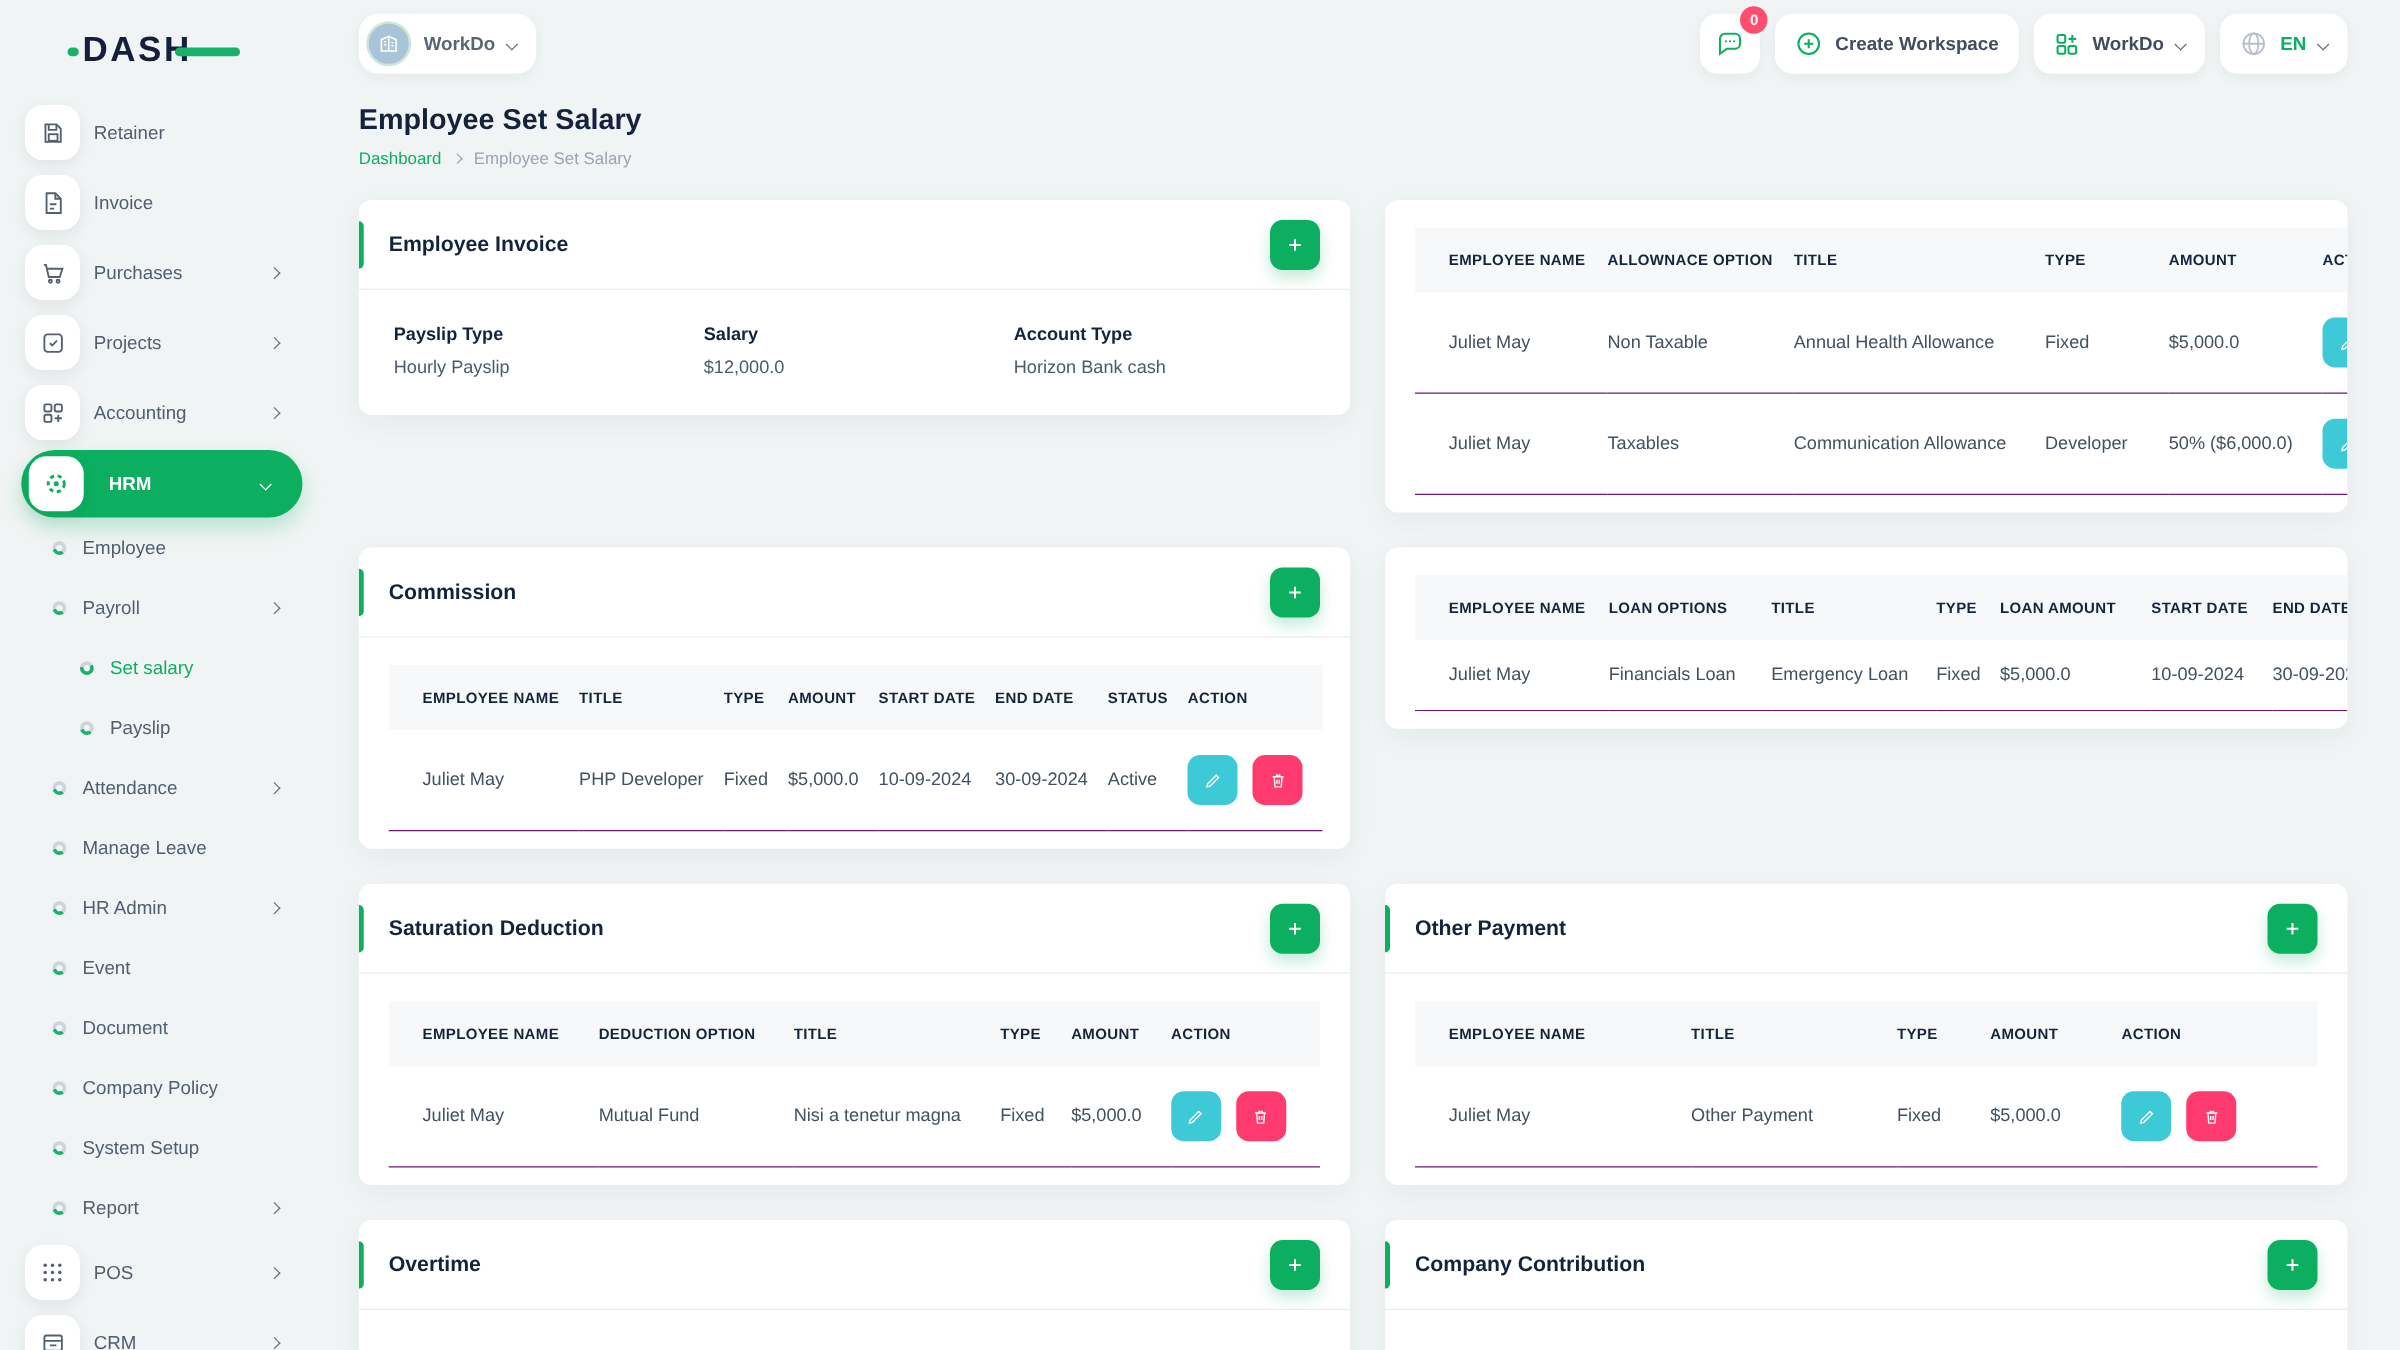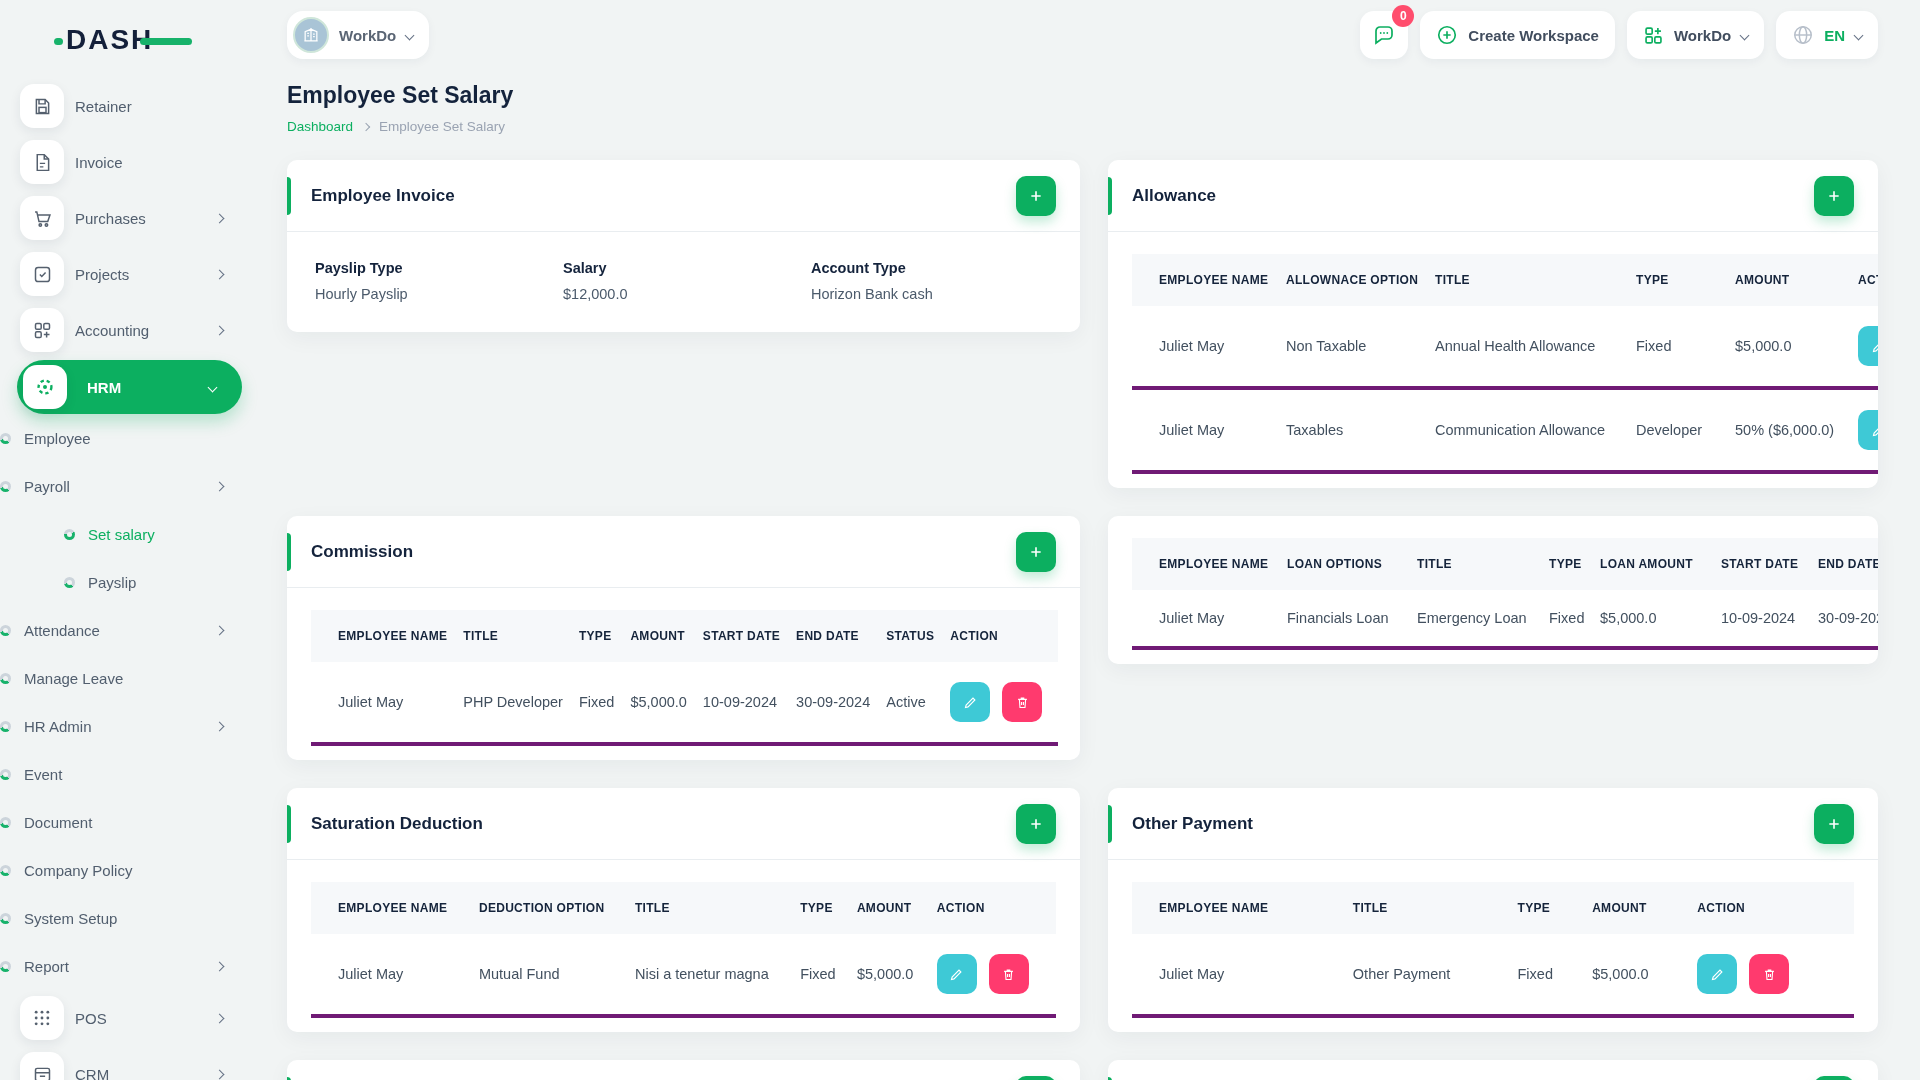--- a/index.html
+++ b/index.html
@@ -14,21 +14,21 @@
   .logo-bar { position:absolute; left:74px; top:14px; width:52px; height:7px; border-radius:4px; background:#17b26a; }
   .logo-dot { position:absolute; left:-12px; top:14px; width:9px; height:7px; border-radius:4px; background:#17b26a; }
   nav { margin-top:20px; }
   .nav-item { height:56px; display:flex; align-items:center; padding-left:20px; position:relative; cursor:pointer; }
   .icon-box { width:44px; height:44px; border-radius:14px; background:#fff; box-shadow:0 4px 12px rgba(25,42,70,.08); display:flex; align-items:center; justify-content:center; flex:none; }
   .nav-label { margin-left:11px; font-size:15px; color:#515e6e; }
   .nav-item .chev, .nav-sub .chev { position:absolute; right:32px; }
   .nav-item.active { background:#0caf60; border-radius:27px; margin:2px 13px 0 17px; height:54px; padding-left:6px; box-shadow:0 8px 16px rgba(12,175,96,.25); }
   .nav-item.active .nav-label { color:#fff; font-weight:700;margin-left:20px; }
   .nav-item.active .chev { border-color:#fff; right:26px; }
-  .nav-sub { height:48px; display:flex; align-items:center; position:relative; cursor:pointer; }
+  .nav-sub { height:48px; display:flex; align-items:center; padding-left:42px; position:relative; cursor:pointer; }
   .nav-sub.lvl2 { padding-left:64px; }
   .nav-sub .nav-label { margin-left:13px; }
   .nav-sub.current .nav-label { color:#0caf60; }
   .dot { width:11px; height:11px; border-radius:50%; background:conic-gradient(from 140deg,#18b26b 0 115deg,#ccd4db 115deg 360deg); position:relative; flex:none; }
   .dot::after { content:""; position:absolute; inset:3px; border-radius:50%; background:#f1f4f4; }
   .dot.green { background:conic-gradient(from 60deg,#18b26b 0 220deg,#ccd4db 220deg 360deg); }
   .chev { display:inline-block; width:7px; height:7px; border-right:1.8px solid #647084; border-bottom:1.8px solid #647084; transform:rotate(-45deg); }
   .chev.down { transform:rotate(45deg); }
 
   
@@ -60,21 +60,21 @@
 
   .fields { display:flex; padding:6px 4px 16px;align-items:center; }
   .field { width:248px; flex:none; }
   .field .lbl { font-size:14.5px; font-weight:700; color:#14233c; }
   .field .val { margin-top:10px; font-size:14.5px; color:#4b5a6b; }
 
   .table-clip { overflow:hidden; margin-right:-24px; width:746px; }
   table.tbl { border-collapse:collapse; font-size:14.5px; color:#42505f; width:100%; }
   table.tbl.fixed { table-layout:fixed; }
   .tbl thead th { background:#f6f8fa; text-align:left; font-size:12px; font-weight:700; color:#15243b; letter-spacing:.3px; padding:19px 16px 19px 0; white-space:nowrap; }
-  .tbl tbody td { padding:20px 16px 20px 0; border-bottom:4px solid #701a75; white-space:nowrap; }
+  .tbl tbody td { padding:20px 16px 20px 0; border-bottom:1px solid #701a75; white-space:nowrap; }
   .tbl th:first-child, .tbl td:first-child { padding-left:27px; }
   .act { width:40px; height:40px; border-radius:10px; border:none; display:inline-flex; align-items:center; justify-content:center; cursor:pointer; vertical-align:middle; }
   .act.edit { background:#3ec9d6; }
   .act.del { background:#ff3a6e; margin-left:8px; }
   .tall { min-height:175px; }
 </style>
 </head>
 <body>
 
 <div class="app">
@@ -315,28 +315,20 @@
             </div>
             <div class="field">
               <div class="lbl">Account Type</div>
               <div class="val">Horizon Bank cash</div>
             </div>
           </div>
         </div>
       </section>
 
       <section class="card">
-        <div class="card-head">
-          <span class="card-title">Allowance</span>
-          <button class="add-btn">
-              <svg width="16" height="16" viewBox="0 0 24 24" stroke="#fff" stroke-width="2.4" fill="none">
-                <path d="M12 5v14M5 12h14"></path>
-              </svg>
-            </button>
-        </div>
         <div class="card-body">
           <div class="table-clip">
             <table class="tbl fixed" style="width:851px">
               <colgroup>
                   <col style="width:154px">
                   <col style="width:149px">
                   <col style="width:201px">
                   <col style="width:99px">
                   <col style="width:123px">
                   <col style="width:125px">

